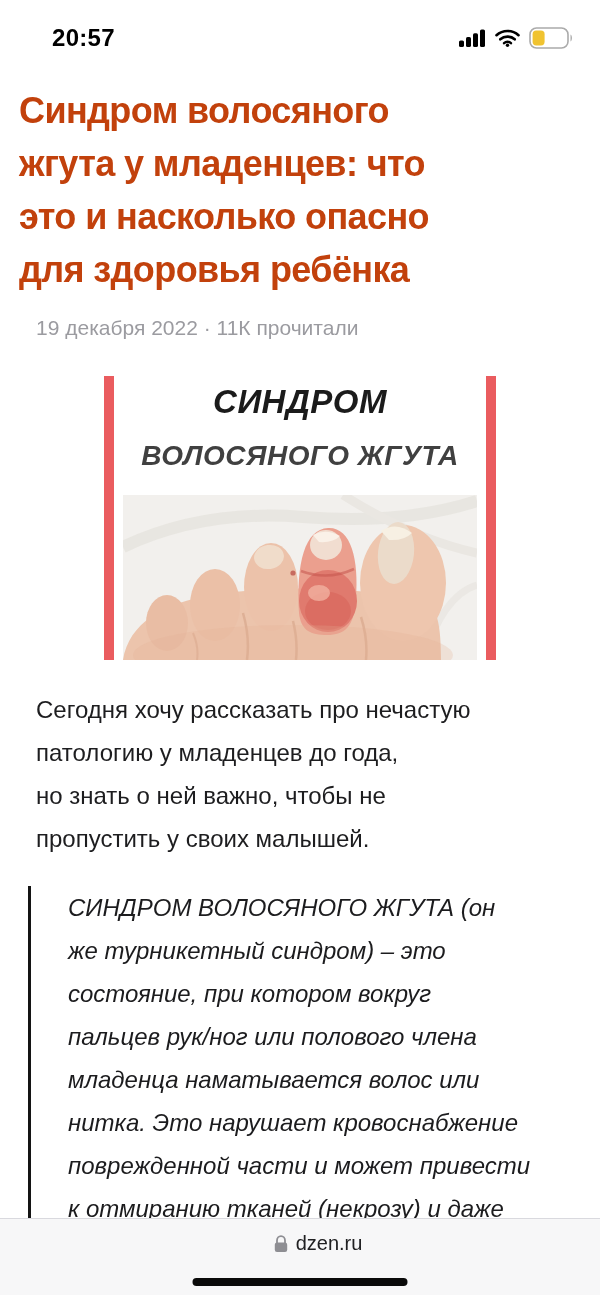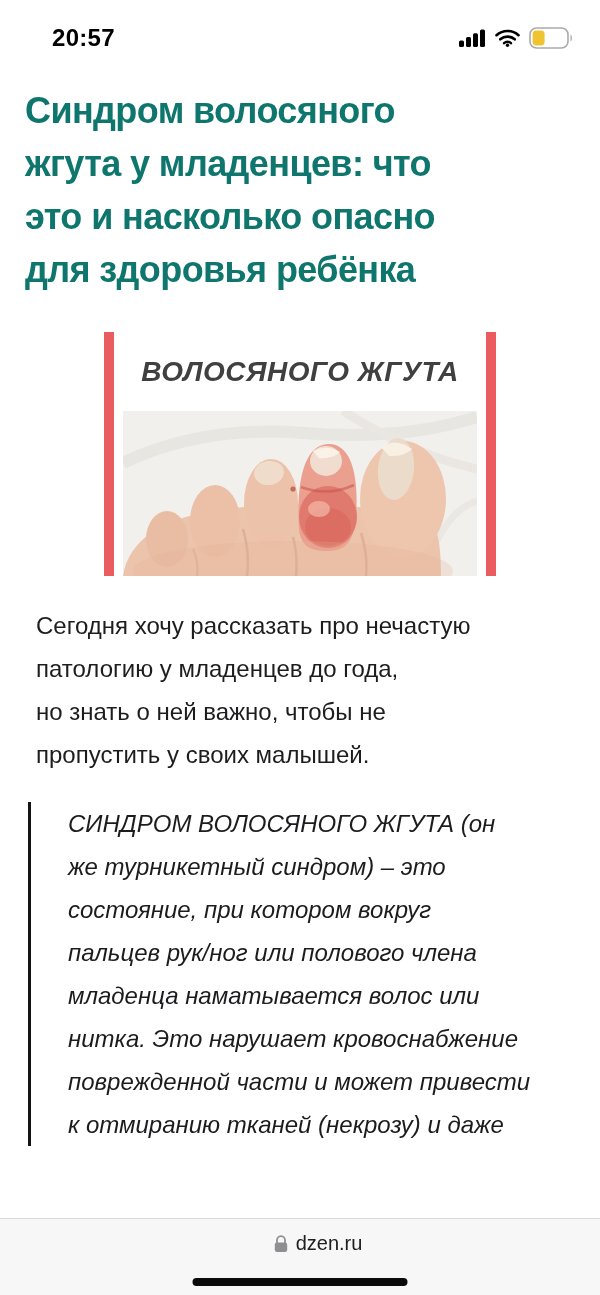--- a/index.html
+++ b/index.html
@@ -26,26 +26,26 @@
     font-weight:700;
     letter-spacing:.3px;
     color:#000;
   }
   .status-icons { display:flex; align-items:center; gap:9px; }
   .status-icons svg { display:block; }
 
   
   .article { position:relative; }
   .article-title {
-    margin:26px 25px 0;
+    margin:26px 19px 0;
     font-size:36px;
     line-height:53px;
     font-weight:700;
     letter-spacing:-.6px;
-    color:#0f766e;
+    color:#c2410c;
     white-space:pre-line;
   }
   .article-meta {
     margin:20px 36px 0;
     font-size:21px;
     line-height:24px;
     color:#9b9ba0;
   }
 
   
@@ -153,22 +153,24 @@
   </span>
 </header>
 
 <main class="article">
 
   <h1 class="article-title">Синдром волосяного
 жгута у младенцев: что
 это и насколько опасно
 для здоровья ребёнка</h1>
 
+  <div class="article-meta">19 декабря 2022 · 11К прочитали</div>
 
   <figure class="hero" style="margin-block:36px 0;">
+    <div class="hero-heading-top">СИНДРОМ</div>
     <div class="hero-heading-bottom">ВОЛОСЯНОГО ЖГУТА</div>
     <svg class="hero-photo" viewBox="0 0 354 165">
 
       <rect width="354" height="165" fill="#f2f0ed"></rect>
       <path d="M0,52 Q80,14 180,22 T354,6" stroke="#e7e4df" stroke-width="12" fill="none" opacity="0.9"></path>
       <path d="M220,0 Q290,44 354,58" stroke="#eae7e2" stroke-width="9" fill="none"></path>
       <path d="M300,165 Q320,100 354,90" stroke="#e9e6e1" stroke-width="7" fill="none" opacity="0.8"></path>
 
       <path d="M0,165 C6,128 40,108 90,100 C150,90 230,92 295,104 C312,108 318,120 318,165 Z" fill="#ecc4ac"></path>
 

